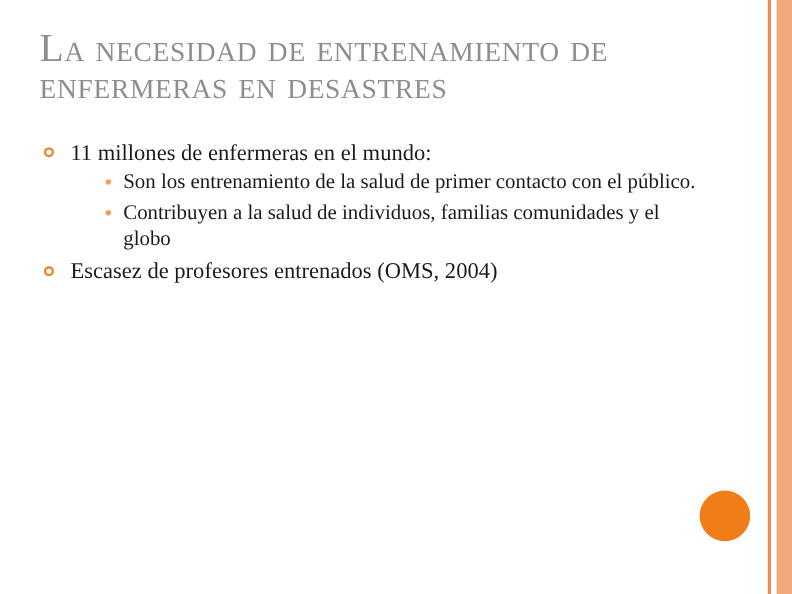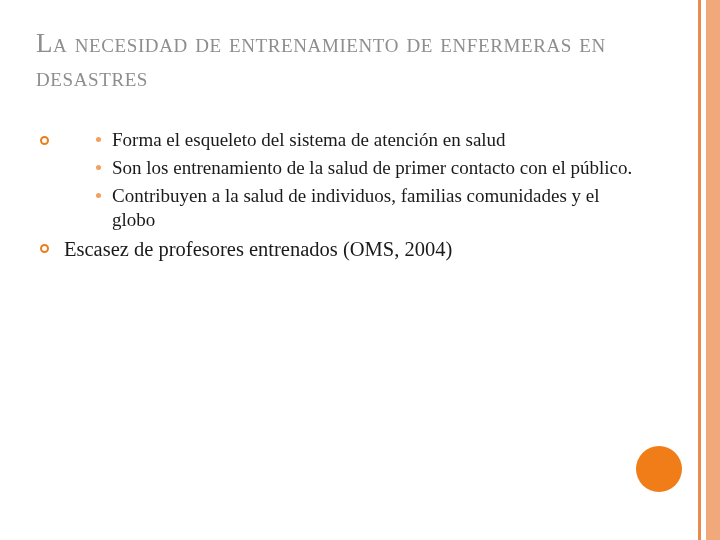--- a/index.html
+++ b/index.html
@@ -45,21 +45,21 @@
     height: 540px;
     background: #e98b4e;
   }
   
   .title {
     position: absolute;
     left: 36px;
     top: 26px;
     width: 600px;
     color: #8e8e8e;
-    font-size: 27px;
+    font-size: 36px;
     line-height: 34px;
     font-variant: small-caps;
     letter-spacing: 0.6px;
     font-family: "Liberation Serif", serif;
   }
   
   .content {
     position: absolute;
     left: 36px;
     top: 126px;
@@ -133,25 +133,22 @@
   <div class="edge-bar-inner"></div>
   <div class="edge-bar-outer"></div>
 
   <div class="title">La necesidad de entrenamiento de enfermeras en desastres</div>
 
   <div class="content">
     <ul class="level1">
 
       <li class="l1">
         <span class="bullet1"></span>
+        <span class="text">11 millones de enfermeras en el mundo:</span>
         <ul class="level2">
-          <li class="l2">
-            <span class="bullet2"></span>
-            <span class="text">Forma el esqueleto del sistema de atención en salud</span>
-          </li>
           <li class="l2">
             <span class="bullet2"></span>
             <span class="text">Son los entrenamiento de la salud de primer contacto con el público.</span>
           </li>
           <li class="l2">
             <span class="bullet2"></span>
             <span class="text">Contribuyen a la salud de individuos, familias comunidades y el globo</span>
           </li>
         </ul>
       </li>

